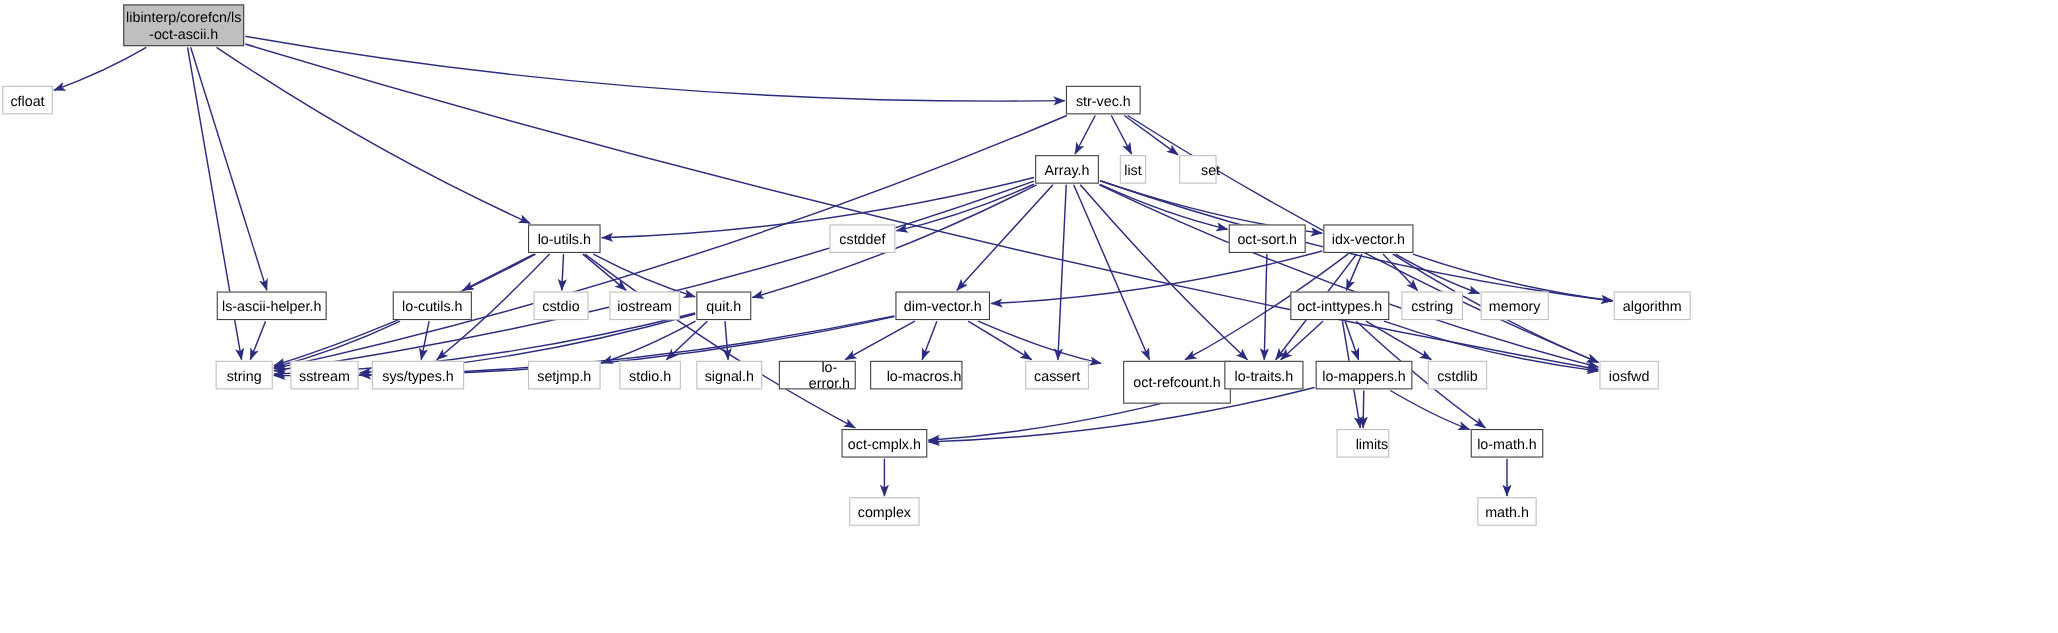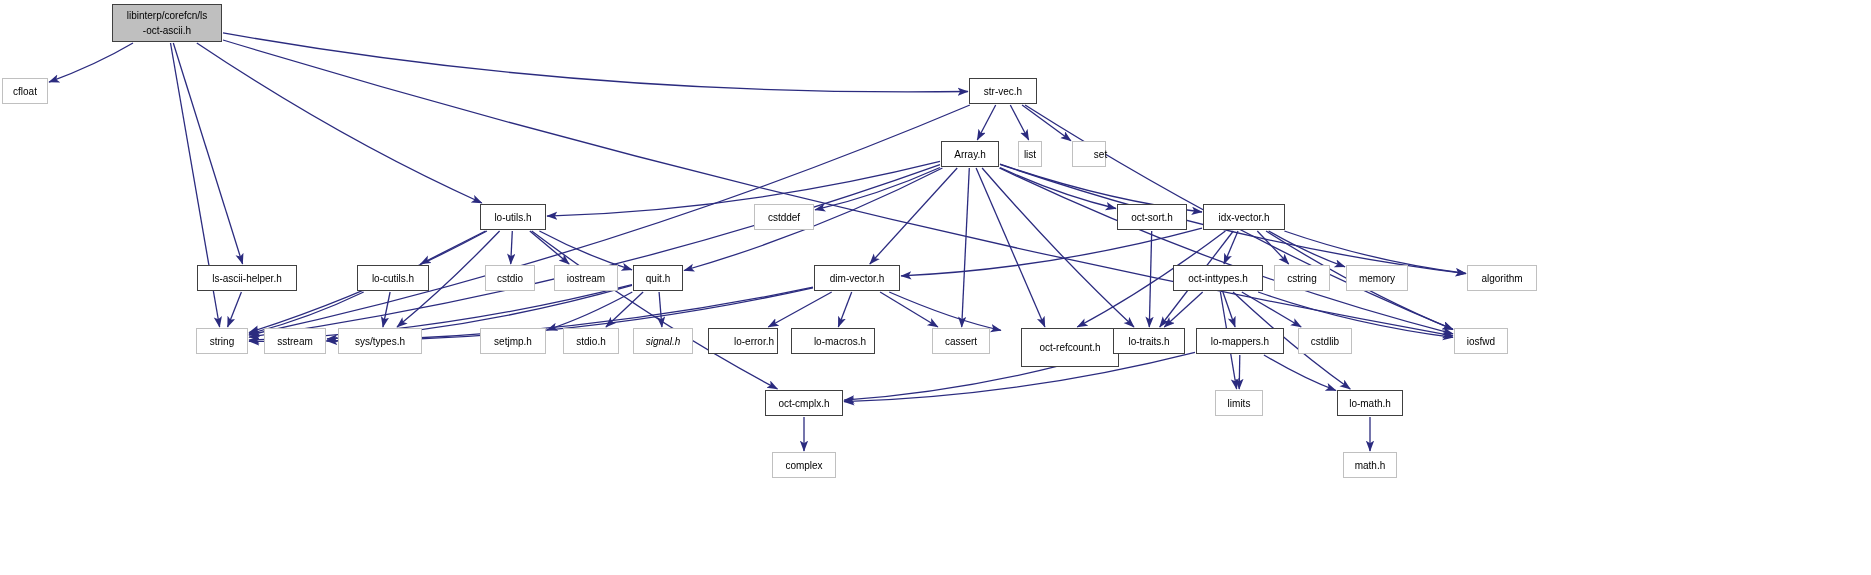--- a/index.html
+++ b/index.html
@@ -10,21 +10,21 @@
     font-family:"Liberation Sans", sans-serif;
     overflow:hidden;
   }
   svg#edges{position:absolute;left:0;top:0;width:1871px;height:575px;}
   .node{
     position:absolute;
     box-sizing:border-box;
     display:flex;align-items:center;justify-content:center;
     text-align:center;
     color:#000000;
-    font-size:10px;
+    font-size:13px;
     line-height:15px;
     white-space:pre-line;
     background:#ffffff;
     border:1px solid #c0c0c0;
   }
   .node.bold{border:1.6px solid #404040;}
   .node.root{background:#bfbfbf;border:1.6px solid #404040;}
   .node-label{pointer-events:none;}
 </style>
 </head>
@@ -125,28 +125,28 @@
       <div class="node bold" style="left: 814px; top: 265px; width: 86px; height: 26px;"><span class="node-label">dim-vector.h</span></div>
       <div class="node bold" style="left: 1173px; top: 265px; width: 90px; height: 26px;"><span class="node-label">oct-inttypes.h</span></div>
       <div class="node " style="left: 1274px; top: 265px; width: 56px; height: 26px;"><span class="node-label">cstring</span></div>
       <div class="node " style="left: 1346px; top: 265px; width: 62px; height: 26px;"><span class="node-label">memory</span></div>
       <div class="node " style="left: 1467px; top: 265px; width: 70px; height: 26px;"><span class="node-label">algorithm</span></div>
       <div class="node " style="left: 196px; top: 328px; width: 52px; height: 26px;"><span class="node-label">string</span></div>
       <div class="node " style="left: 264px; top: 328px; width: 62px; height: 26px;"><span class="node-label">sstream</span></div>
       <div class="node " style="left: 338px; top: 328px; width: 84px; height: 26px;"><span class="node-label">sys/types.h</span></div>
       <div class="node " style="left: 480px; top: 328px; width: 66px; height: 26px;"><span class="node-label">setjmp.h</span></div>
       <div class="node " style="left: 563px; top: 328px; width: 56px; height: 26px;"><span class="node-label">stdio.h</span></div>
-      <div class="node " style="left: 633px; top: 328px; width: 60px; height: 26px; font-style: italic;"><span class="node-label">signal.h</span></div>
+      <div class="node " style="left: 633px; top: 328px; width: 60px; height: 26px;"><span class="node-label">signal.h</span></div>
       <div class="node bold" style="left: 708px; top: 328px; width: 70px; height: 26px; padding-left: 22px;"><span class="node-label">lo-error.h</span></div>
       <div class="node bold" style="left: 791px; top: 328px; width: 84px; height: 26px; padding-left: 14px;"><span class="node-label">lo-macros.h</span></div>
       <div class="node " style="left: 932px; top: 328px; width: 58px; height: 26px;"><span class="node-label">cassert</span></div>
       <div class="node bold" style="left: 1021px; top: 328px; width: 98px; height: 39px;"><span class="node-label">oct-refcount.h</span></div>
       <div class="node bold" style="left: 1113px; top: 328px; width: 72px; height: 26px;"><span class="node-label">lo-traits.h</span></div>
       <div class="node bold" style="left: 1196px; top: 328px; width: 88px; height: 26px;"><span class="node-label">lo-mappers.h</span></div>
       <div class="node " style="left: 1298px; top: 328px; width: 54px; height: 26px;"><span class="node-label">cstdlib</span></div>
       <div class="node " style="left: 1454px; top: 328px; width: 54px; height: 26px;"><span class="node-label">iosfwd</span></div>
       <div class="node bold" style="left: 765px; top: 390px; width: 78px; height: 26px;"><span class="node-label">oct-cmplx.h</span></div>
-      <div class="node " style="left: 1215px; top: 390px; width: 48px; height: 26px;"><span class="node-label">limits</span></div>
+      <div class="node " style="left: 1215px; top: 390px; width: 48px; height: 26px; justify-content: flex-end;"><span class="node-label">limits</span></div>
       <div class="node bold" style="left: 1337px; top: 390px; width: 66px; height: 26px;"><span class="node-label">lo-math.h</span></div>
       <div class="node " style="left: 772px; top: 452px; width: 64px; height: 26px;"><span class="node-label">complex</span></div>
       <div class="node " style="left: 1343px; top: 452px; width: 54px; height: 26px;"><span class="node-label">math.h</span></div>
     </div>
 </div>
 
 </body></html>

